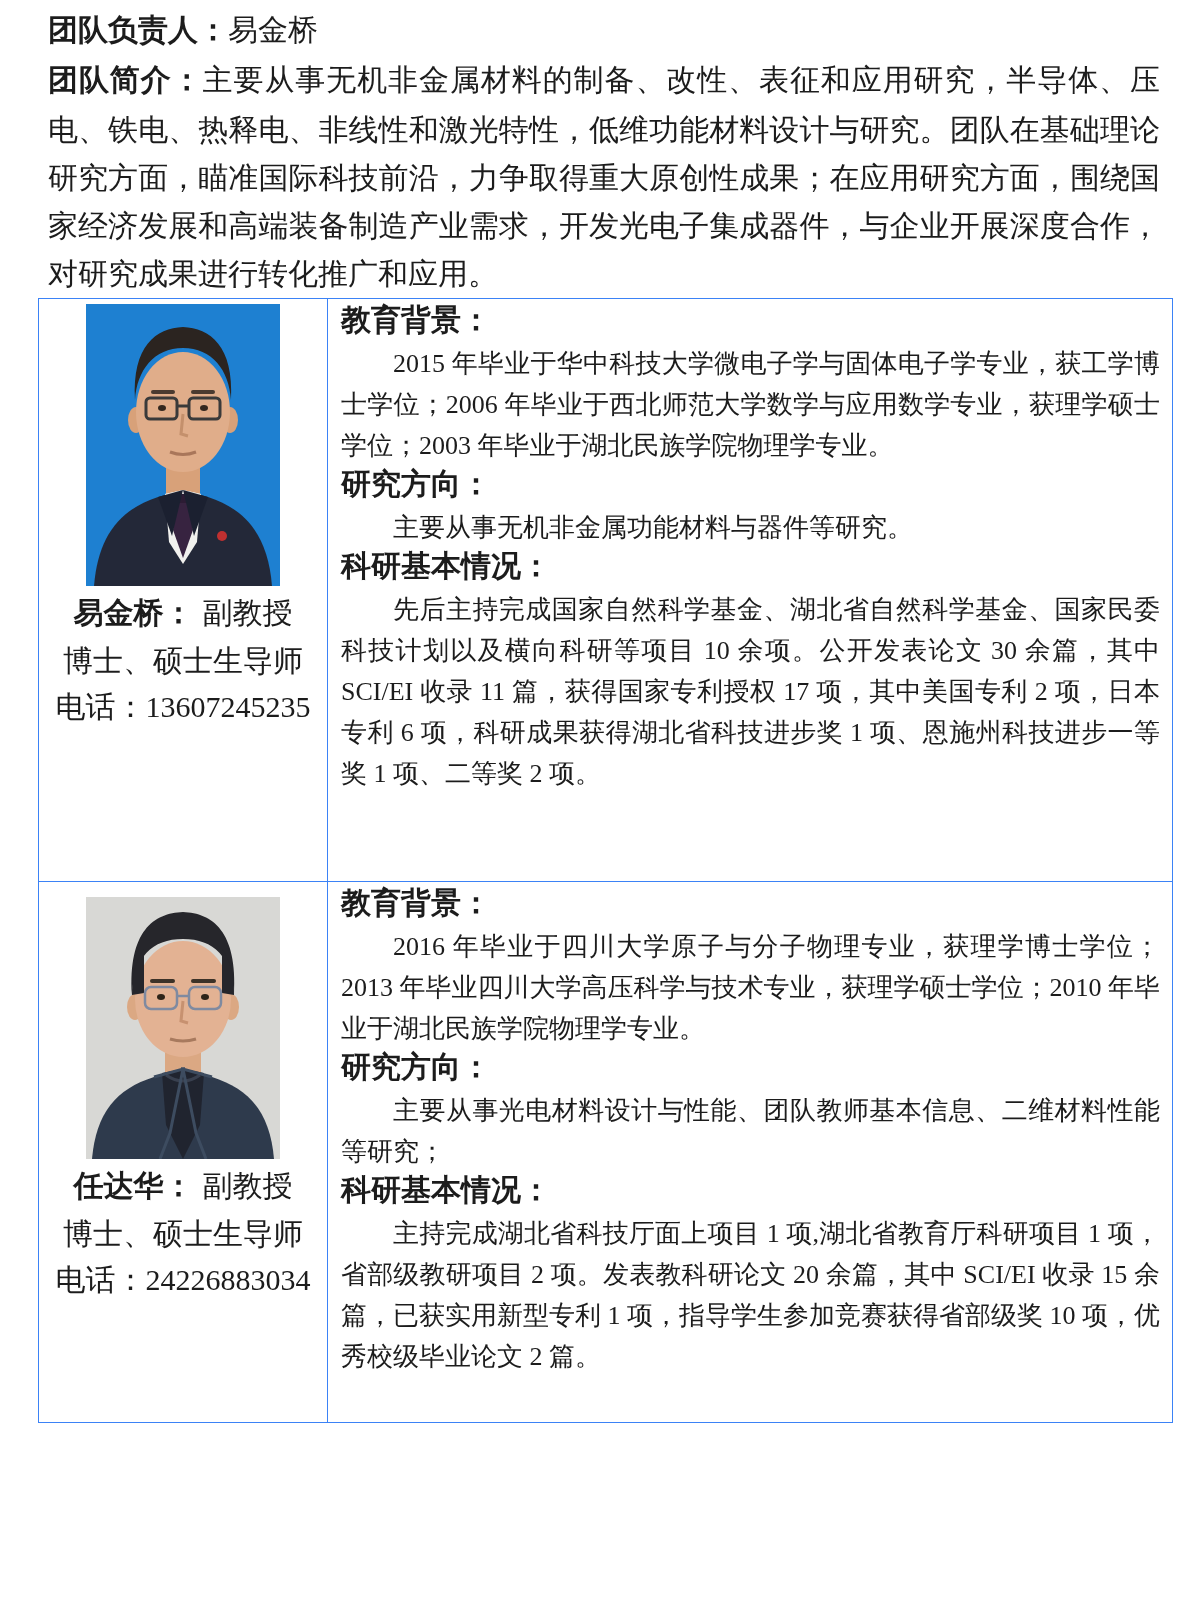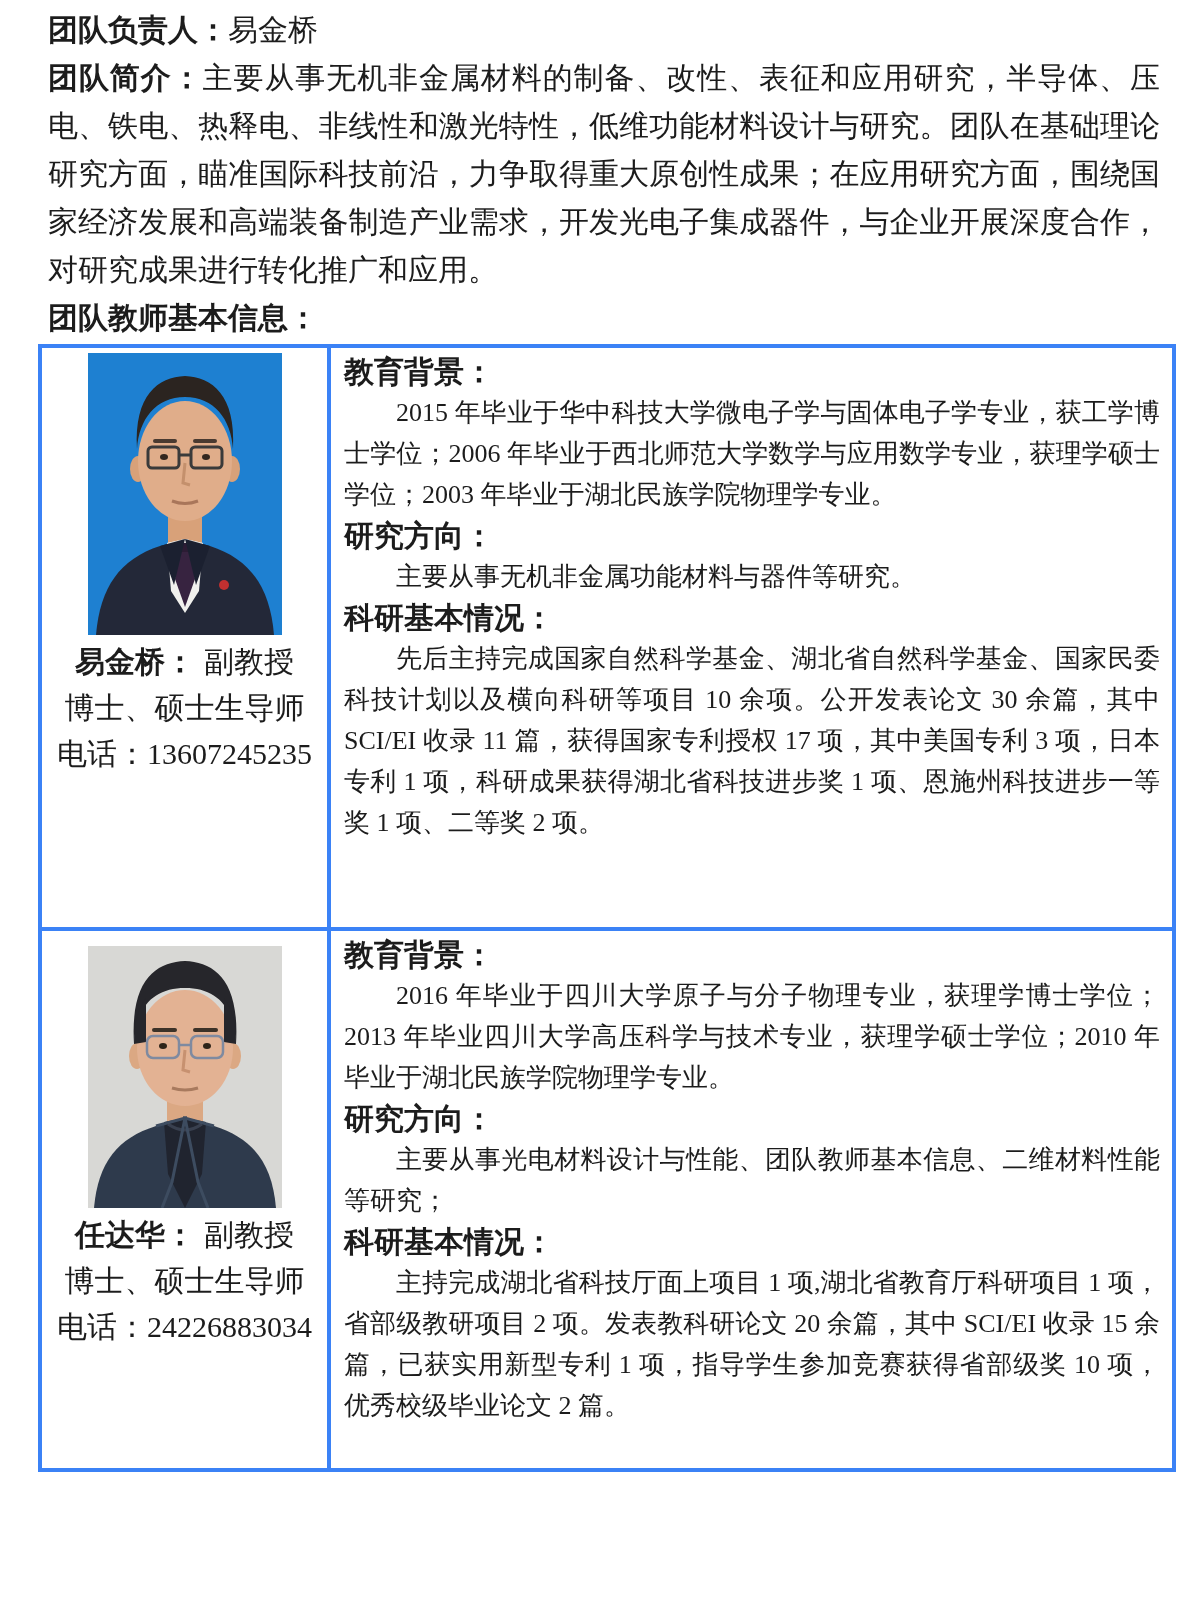--- a/index.html
+++ b/index.html
@@ -7,21 +7,21 @@
     width:1201px; height:1608px;
     background:#ffffff;
     color:#1c1c1c;
     font-family:"Liberation Serif","DejaVu Serif",serif;
     overflow:hidden;
   }
   .page { padding:6px 41px 0 48px; }
 
   
   .hei {
-    font-family:Liberation Sans, sans-serif;
+    font-family:Liberation Mono, monospace;
     font-weight:700;
   }
 
   .body-para {
     font-size:30px;
     line-height:48px;
     text-align:justify;
   }
   .single-line { text-align:left; }
   .table-heading {
@@ -30,21 +30,21 @@
     margin-bottom:2px;
   }
 
   table.teachers {
     border-collapse:collapse;
     table-layout:fixed;
     margin-left:-10px;
     width:1134px;
   }
   table.teachers td {
-    border:4px solid #3b82f6;
+    border:1px solid #3b82f6;
     vertical-align:top;
   }
   td.photo-cell {
     text-align:center;
     padding:5px 0 0 0;
   }
   td.info-cell {
     padding:3px 12px 4px 13px;
   }
   tr.row-1 { height:583px; }
@@ -77,21 +77,20 @@
 
   <div class="body-para single-line">
     <span class="hei">团队负责人：</span><span>易金桥</span>
   </div>
 
   <div class="body-para">
     <span class="hei">团队简介：</span><span>主要从事无机非金属材料的制备、改性、表征和应用研究，半导体、压电、铁电、热释电、非线性和激光特性，低维功能材料设计与研究。团队在基础理论研究方面，瞄准国际科技前沿，力争取得重大原创性成果；在应用研究方面，围绕国家经济发展和高端装备制造产业需求，开发光电子集成器件，与企业开展深度合作，对研究成果进行转化推广和应用。</span>
   </div>
 
 
-  <div class="table-heading hei">团队教师基本信息：</div>
 
   <table class="teachers">
     <colgroup>
       <col style="width:289px">
       <col style="width:845px">
     </colgroup>
 
     <tbody>
         <tr class="row-1">
       <td class="photo-cell">
@@ -144,21 +143,21 @@
             <span>电话：</span><span>13607245235</span>
           </div>
         </div>
       </td>
       <td class="info-cell">
         <div class="section-heading hei">教育背景：</div>
         <div class="section-body">2015 年毕业于华中科技大学微电子学与固体电子学专业，获工学博士学位；2006 年毕业于西北师范大学数学与应用数学专业，获理学硕士学位；2003 年毕业于湖北民族学院物理学专业。</div>
         <div class="section-heading hei">研究方向：</div>
         <div class="section-body">主要从事无机非金属功能材料与器件等研究。</div>
         <div class="section-heading hei">科研基本情况：</div>
-        <div class="section-body">先后主持完成国家自然科学基金、湖北省自然科学基金、国家民委科技计划以及横向科研等项目 10 余项。公开发表论文 30 余篇，其中 SCI/EI 收录 11 篇，获得国家专利授权 17 项，其中美国专利 3 项，日本专利 1 项，科研成果获得湖北省科技进步奖 1 项、恩施州科技进步一等奖 1 项、二等奖 2 项。</div>
+        <div class="section-body">先后主持完成国家自然科学基金、湖北省自然科学基金、国家民委科技计划以及横向科研等项目 10 余项。公开发表论文 30 余篇，其中 SCI/EI 收录 11 篇，获得国家专利授权 17 项，其中美国专利 2 项，日本专利 6 项，科研成果获得湖北省科技进步奖 1 项、恩施州科技进步一等奖 1 项、二等奖 2 项。</div>
       </td>
     </tr>
 
     <tr class="row-2">
       <td class="photo-cell">
         <svg class="portrait" width="194" height="262" viewBox="0 0 194 262">
           <rect x="0" y="0" width="194" height="262" fill="#d8d8d5"></rect>
 
           <rect x="79" y="140" width="36" height="48" fill="#dba883"></rect>
 

